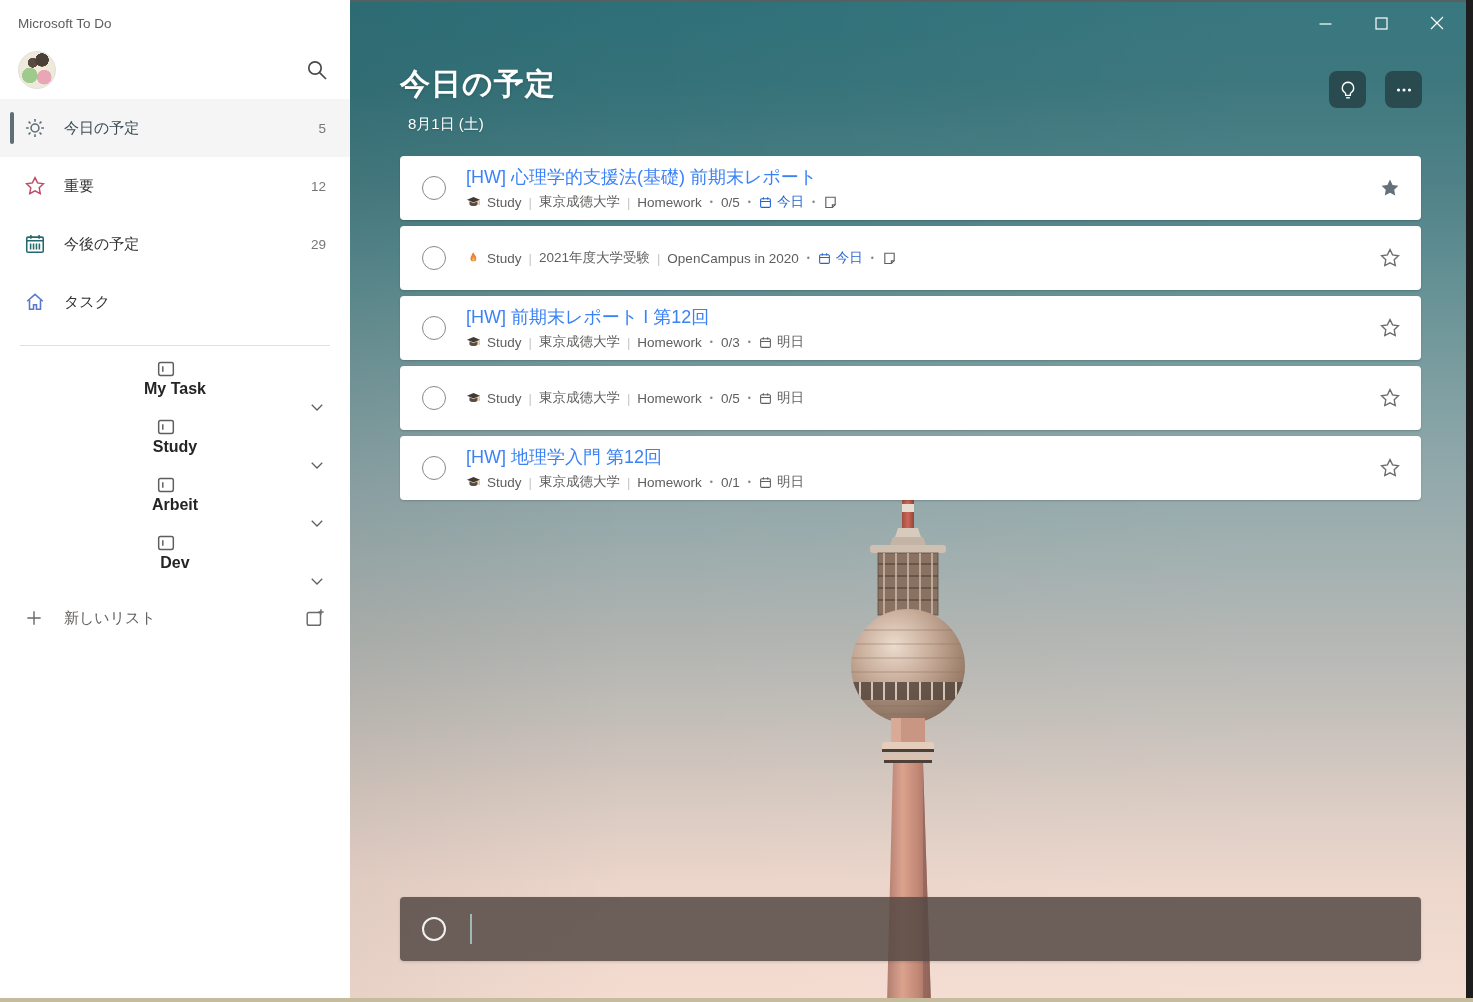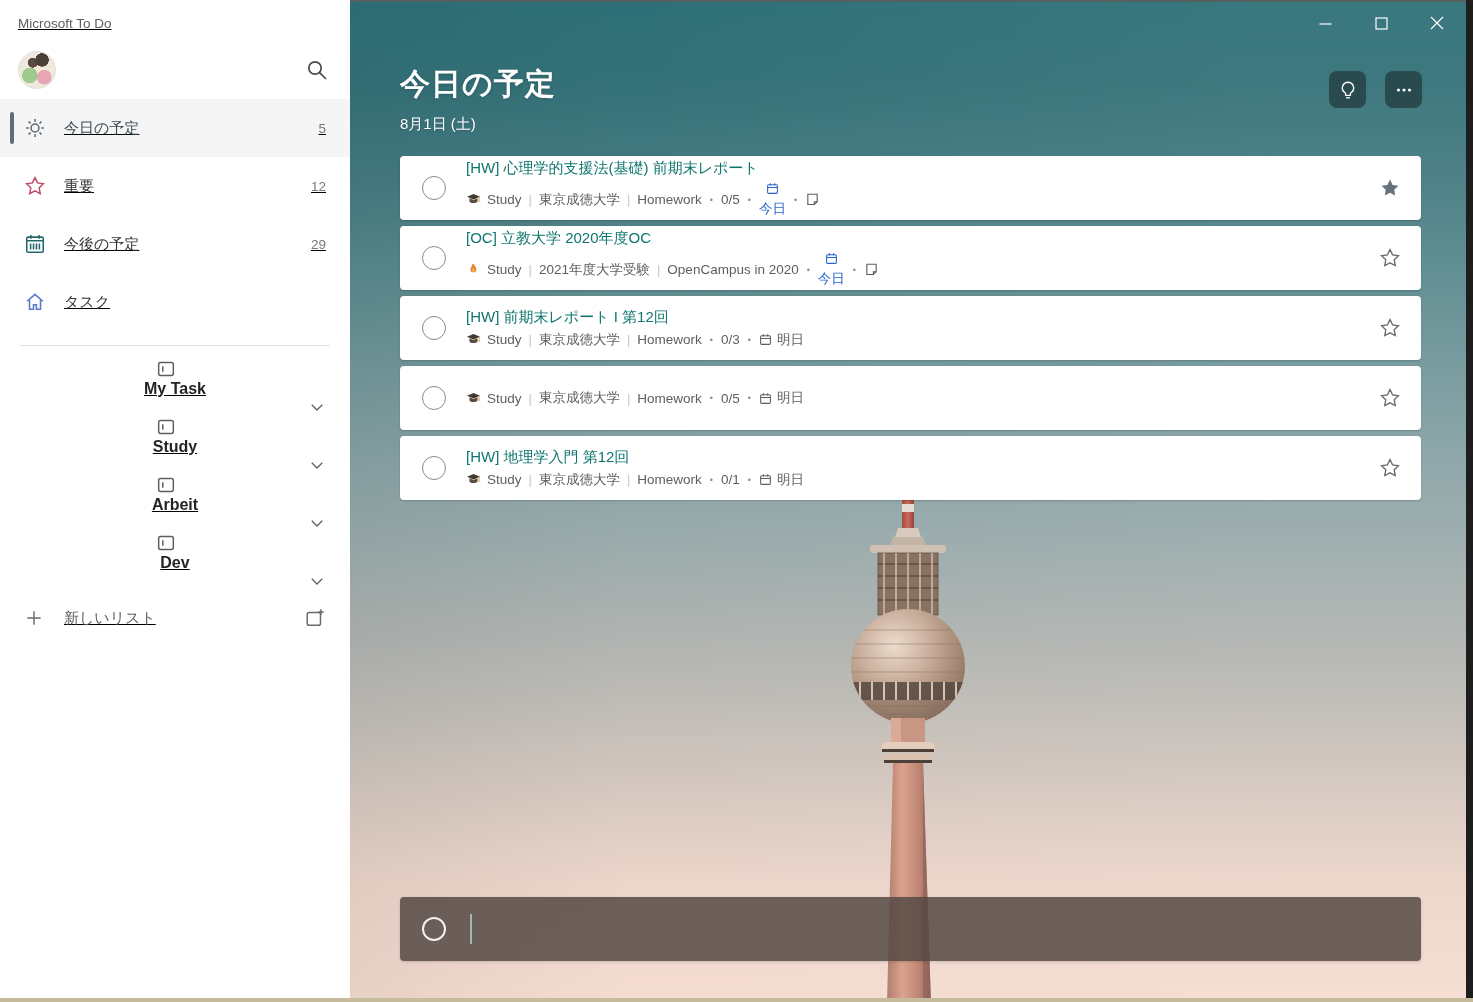--- a/index.html
+++ b/index.html
@@ -1,21 +1,21 @@
 <!DOCTYPE html>
 <html><head>
 <meta charset="utf-8">
 <style>
   * { margin:0; padding:0; box-sizing:border-box; }
   html,body { width:1473px; height:1002px; overflow:hidden; }
   body { font-family:"Liberation Sans","DejaVu Sans",sans-serif; }
   .app { display:flex; width:1473px; height:1002px; position:relative; background:#fff; }
 
   
-  .sidebar { width:350px; height:100%; background:#ffffff; position:relative; flex:0 0 350px; z-index:5;text-decoration:underline; }
+  .sidebar { width:350px; height:100%; background:#ffffff; position:relative; flex:0 0 350px; z-index:5; }
   .app-title { padding:16px 18px 10px 18px; font-size:13.5px; color:#605e5c; }
   .profile-row { position:relative; height:58px; display:flex; align-items:center; padding:0 18px; }
   .avatar { width:38px; height:38px; border-radius:50%; border:1px solid #e3e1de;
     background:
       radial-gradient(circle at 64% 22%, #4a4038 0 18%, transparent 19%),
       radial-gradient(circle at 38% 30%, #5a4a42 0 14%, transparent 15%),
       radial-gradient(circle at 30% 65%, #9fca8e 0 22%, transparent 23%),
       radial-gradient(circle at 70% 70%, #e8a7b5 0 20%, transparent 21%),
       radial-gradient(circle at 52% 45%, #f6ecd9 0 30%, transparent 31%),
       #efe9dc; }
@@ -47,37 +47,37 @@
   .main::after { content:""; position:absolute; inset:0; pointer-events:none;
     background:linear-gradient(90deg, rgba(0,20,20,0.05), rgba(0,0,0,0) 25%, rgba(255,255,255,0.05) 80%); }
 
   .tower { position:absolute; left:480px; top:488px; width:160px; height:514px; z-index:1; }
 
   .win-controls { position:absolute; top:6px; right:8px; display:flex; z-index:20; }
   .win-btn { width:56px; height:30px; display:flex; align-items:center; justify-content:center; color:#ffffff; cursor:pointer; }
 
   .main-header { position:absolute; left:50px; top:62px; z-index:3; color:#fff; }
   .main-title { font-size:30px; font-weight:bold; letter-spacing:1px; text-shadow:0 1px 3px rgba(0,0,0,0.18); }
-  .main-date { font-size:15px; margin-top:10px; text-shadow:0 1px 2px rgba(0,0,0,0.18); }
+  .main-date { font-size:15px; margin-top:10px; text-shadow:0 1px 2px rgba(0,0,0,0.18);margin-left:8px; }
   .header-actions { position:absolute; top:69px; right:51px; display:flex; gap:19px; z-index:3; }
   .action-btn { width:37px; height:37px; border-radius:8px; background:rgba(38,66,69,0.85);
     display:flex; align-items:center; justify-content:center; color:#fff; cursor:pointer; }
 
   .tasks { position:absolute; left:50px; right:52px; top:154px; z-index:3; }
   .task-card { height:64px; background:#ffffff; border-radius:4px; margin-bottom:6px;
     display:flex; align-items:center; box-shadow:0 1px 2px rgba(0,0,0,0.18); cursor:pointer; }
   .task-check { width:24px; height:24px; border:1.5px solid #8a8886; border-radius:50%; margin:0 20px 0 22px; flex:0 0 24px; cursor:pointer; }
   .task-text { flex:1; min-width:0; }
-  .task-title { font-size:15px; color:#0f766e; margin-bottom:4px; }
+  .task-title { font-size:18px; color:#3b82f6; margin-bottom:4px; }
   .task-meta { display:flex; align-items:center; font-size:13.5px; color:#605e5c; }
   .meta-icon { width:15px; height:15px; margin-right:6px; }
   .sep { color:#c8c6c4; margin:0 7px; font-size:13px; }
   .dot { color:#8a8886; margin:0 8px; font-size:9px; }
   .due { display:inline-flex; align-items:center; gap:5px; }
-  .due-today { color:#2564cf;flex-direction:column; }
+  .due-today { color:#2564cf; }
   .due-later { color:#605e5c; }
   .due-cal { width:13px; height:13px; }
   .note-icon { width:15px; height:15px; color:#605e5c; }
   .star-btn { margin-left:auto; margin-right:20px; width:22px; height:22px; cursor:pointer; flex:0 0 22px; }
   .star-outline { color:#6e6c6a; }
   .star-filled { color:#64707a; }
 
   .add-bar { position:absolute; left:50px; right:52px; bottom:41px; height:64px; border-radius:4px;
     background:rgba(85,73,68,0.85); display:flex; align-items:center; z-index:4; box-shadow:0 1px 3px rgba(0,0,0,0.15); cursor:text; }
   .add-circle { width:24px; height:24px; border:2px solid #f3f2f1; border-radius:50%; margin:0 24px 0 22px; flex:0 0 24px; }
@@ -344,21 +344,20 @@
           </div>
         </div>
         <svg class="star-btn star-filled" viewBox="0 0 24 24" fill="currentColor">
           <path d="M12 2.8l2.8 5.8 6.4.9-4.6 4.5 1.1 6.3L12 17.3l-5.7 3 1.1-6.3-4.6-4.5 6.4-.9z"></path>
         </svg>
       </div>
 
       <div class="task-card">
         <div class="task-check"></div>
         <div class="task-text">
-          <div class="task-title">[OC] 立教大学 2020年度OC</div>
           <div class="task-meta">
             <svg class="meta-icon" viewBox="0 0 24 24">
               <path d="M12 2.5c.6 3 4.5 5 4.5 9.3a4.7 4.7 0 0 1-9.4 0c0-2.3 1.7-4 2.3-5.8.4-1.2.3-2.2 2.6-3.5z" fill="#e8833a"></path>
               <path d="M12 9c.4 1.6 2.2 2.6 2.2 4.6a2.3 2.3 0 0 1-4.6 0c0-1.2.8-2 1.2-3 .2-.6.1-1 1.2-1.6z" fill="#f6b648"></path>
             </svg>
             <span>Study</span>
             <span class="sep">|</span>
             <span>2021年度大学受験</span>
             <span class="sep">|</span>
             <span>OpenCampus in 2020</span>

